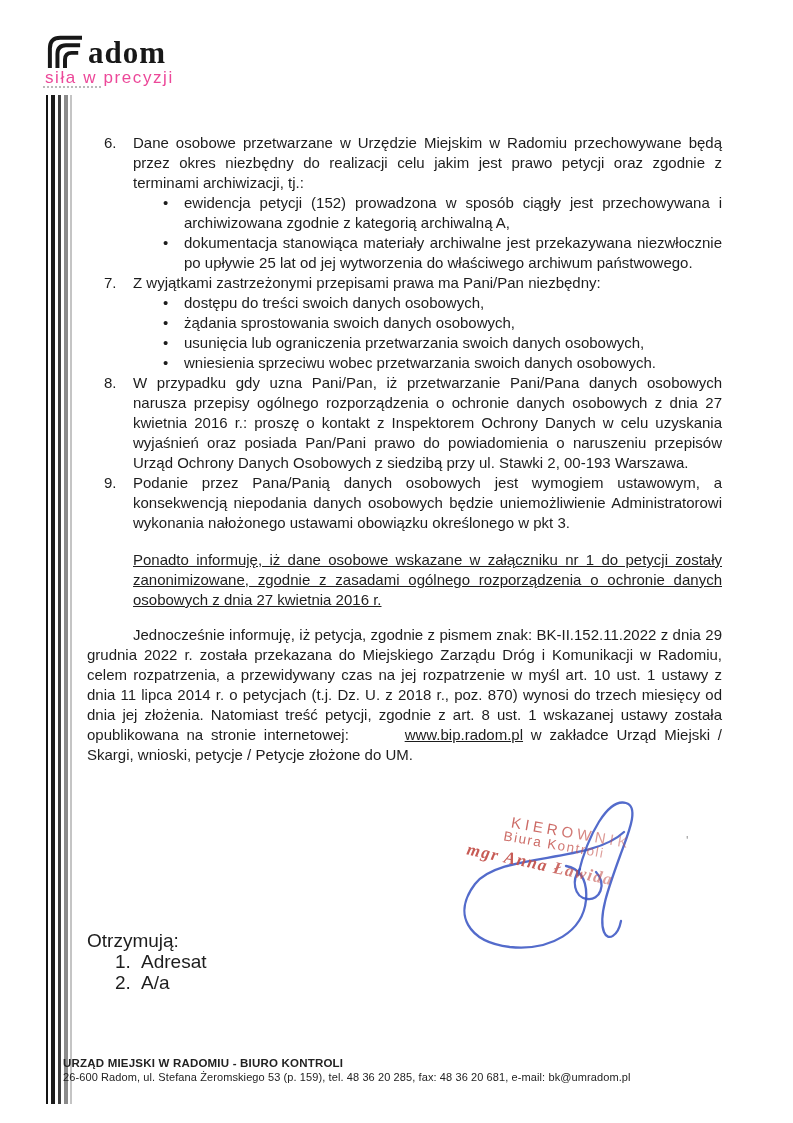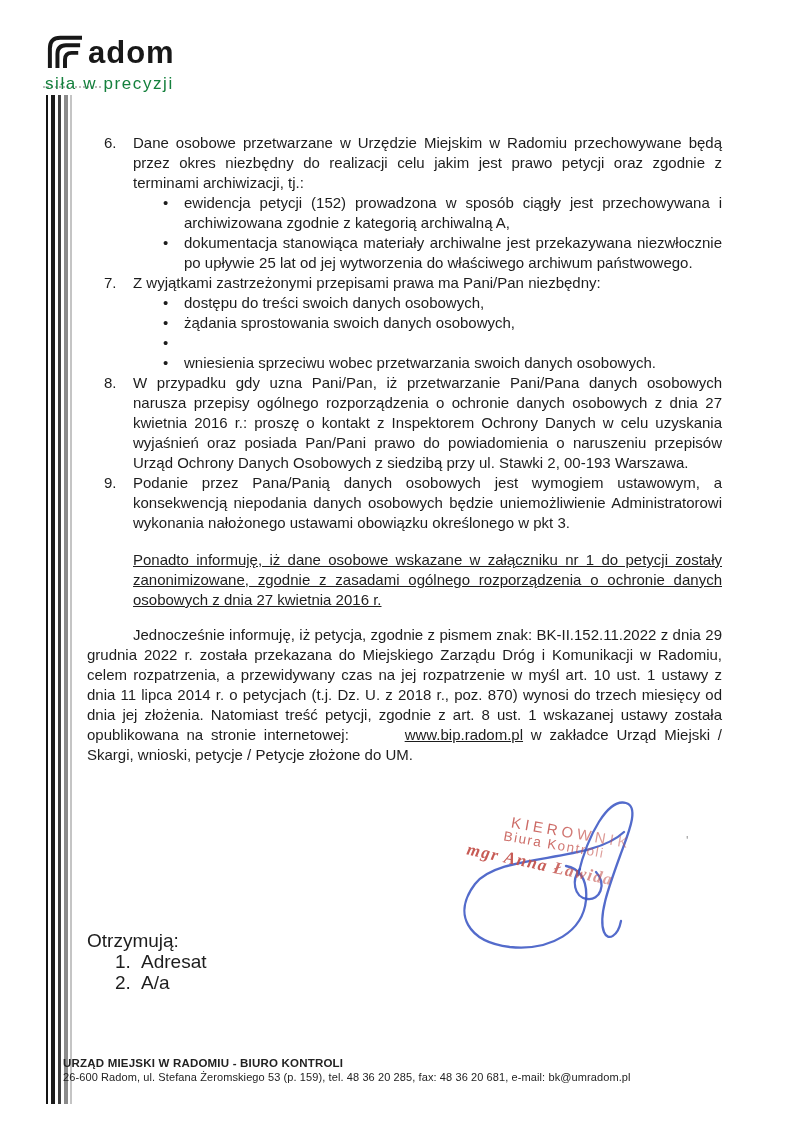--- a/index.html
+++ b/index.html
@@ -18,24 +18,24 @@
       #c4c4c4 24px 26px, transparent 26px);
   }
   .dotline{position:absolute;left:43px;top:86px;width:58px;height:0;border-top:2px dotted #b9b9b9;}
   .speck{position:absolute;left:686px;top:833px;color:#9a9a9a;font-size:13px;}
   
   .logo{position:absolute;left:45px;top:34px;}
   .logo-row{display:flex;align-items:flex-end;}
   .r-icon{display:block;margin-right:3px;}
   .r-icon path{fill:none;stroke:#181818;stroke-width:4.2;}
   .wordmark{
-    font-family:Liberation Sans, sans-serif;
+    font-family:Liberation Serif, serif;
     font-weight:bold;font-size:31px;line-height:30px;letter-spacing:1px;color:#181818;
   }
-  .tagline{font-size:17px;letter-spacing:1.6px;color:#15803d;margin-top:6px;}
+  .tagline{font-size:17px;letter-spacing:1.6px;color:#ec4899;margin-top:0;}
   
   .content{position:absolute;left:87px;top:133px;width:635px;font-size:15px;line-height:20px;}
   .content p{margin:0;}
   .jt{text-align:justify;}
   .li{display:flex;padding-left:17px;}
   .num{width:29px;flex:0 0 29px;}
   .ibody{flex:1;min-width:0;}
   .b{display:flex;padding-left:30px;}
   .bm{width:21px;flex:0 0 21px;font-size:15px;}
   .para-1{margin-left:46px !important;margin-top:17px !important;text-decoration:underline;}
@@ -111,20 +111,21 @@
         <div class="b">
           <span class="bm">•</span>
           <p class="jt">dostępu do treści swoich danych osobowych,</p>
         </div>
         <div class="b">
           <span class="bm">•</span>
           <p class="jt">żądania sprostowania swoich danych osobowych,</p>
         </div>
         <div class="b">
           <span class="bm">•</span>
+          <p class="jt">usunięcia lub ograniczenia przetwarzania swoich danych osobowych,</p>
         </div>
         <div class="b">
           <span class="bm">•</span>
           <p class="jt">wniesienia sprzeciwu wobec przetwarzania swoich danych osobowych.</p>
         </div>
       </div>
     </div>
 
     <div class="li">
       <span class="num">8.</span>

